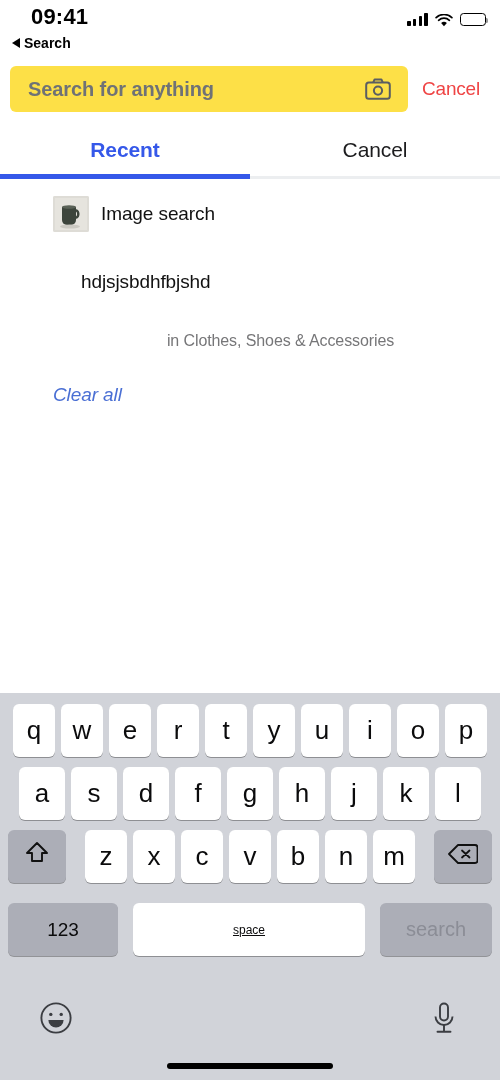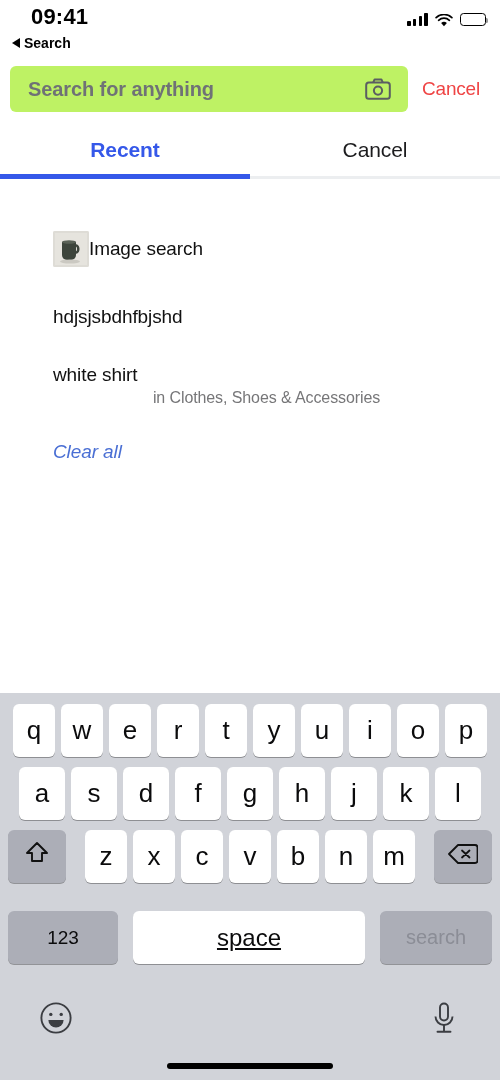--- a/index.html
+++ b/index.html
@@ -50,21 +50,21 @@
     border-bottom:5.5px solid transparent;
     border-right:8px solid #000;
   }
 
   
   .searchrow {
     position:absolute; left:0; top:62px; width:500px; height:54px;
     display:flex; align-items:center; padding:0 10px;
   }
   .searchfield {
-    flex:1; height:46px; background:#bef264; border-radius:6px;
+    flex:1; height:46px; background:#fde047; border-radius:6px;
     display:flex; align-items:center; padding:0 14px 0 18px;
   }
   .search-placeholder {
     flex:1; font-size:20px; color:#6f7276; font-weight:bold;
     letter-spacing:-0.1px;
   }
   .camera-btn { width:32px; height:32px; display:flex; align-items:center; justify-content:center; }
   .cancel-btn {
     padding:0 10px 0 14px; font-size:19px; color:#ef4444;
     letter-spacing:-0.2px; white-space:nowrap;
@@ -85,32 +85,31 @@
   }
   .tab-underline {
     position:absolute; left:0; top:174px; width:250px; height:5px; background:#3558e9;
   }
 
   
   .list { position:absolute; left:0; top:179px; width:500px; }
   .list-item { position:relative; padding:0 20px 0 53px; }
 
   .row-image {
-    height:56px; display:flex; align-items:center; 
+    height:56px; display:flex; align-items:center; gap:12px;
     padding-top:14px;
-    margin-top:35px;
   }
   .thumb {
     width:36px; height:36px; flex:none; border-radius:2px; overflow:hidden;
     background:#dcdcd8; position:relative;
   }
   .thumb svg { display:block; width:36px; height:36px; }
   .row-label { font-size:19px; color:#111; letter-spacing:-0.1px; }
 
-  .row-text { padding-top:36px; }
+  .row-text { padding-top:36px;margin-left:28px; }
   .row-text .title { font-size:19px; color:#111; letter-spacing:-0.1px; }
   .row-text .subtitle { font-size:16px; color:#767678; margin-top:3px; letter-spacing:-0.1px;text-align:center; }
 
   .clear-all {
     padding-top:34px; font-size:19px; color:#4a6fd4; letter-spacing:-0.1px;font-style:italic;
   }
 
   
   .keyboard {
     position:absolute; left:0; top:693px; width:500px; height:387px;
@@ -126,26 +125,26 @@
     font-size:26px; color:#0b0b0c; font-weight:400;
     box-shadow:0 1px 0 rgba(0,0,0,0.32);
   }
   .key-wide { width:46px; }
   .key-mod {
     background:#acaeb7; box-shadow:0 1px 0 rgba(0,0,0,0.3);
   }
   .key-shift { width:58px; }
   .key-del { width:58px; }
   .key-123 { width:110px; height:53px; font-size:19px; }
-  .key-space { width:232px; height:53px; font-size:24px;text-decoration:underline; }
+  .key-space { width:232px; height:53px; font-size:12px;text-decoration:underline; }
   .key-search { width:112px; height:53px; font-size:20px; color:#8b8d96; }
 
   .krow3-outer { display:flex; align-items:center; justify-content:space-between; padding:10px 8px 0; }
   .krow3-letters { display:flex; gap:6px; }
-  .krow4-outer { display:flex; align-items:center; justify-content:space-between; padding:28px 8px 0; }
+  .krow4-outer { display:flex; align-items:center; justify-content:space-between; padding:20px 8px 0; }
 
   .kb-bottom {
     position:absolute; left:0; bottom:0; width:500px; height:96px;
   }
   .emoji-key { position:absolute; left:34px; top:14px; width:44px; height:44px;
                display:flex; align-items:center; justify-content:center; }
   .mic-key { position:absolute; right:34px; top:14px; width:44px; height:44px;
              display:flex; align-items:center; justify-content:center; }
   .home-indicator {
     position:absolute; left:50%; transform:translateX(-50%); bottom:11px;
@@ -222,21 +221,20 @@
     </div>
 
     <div class="list-item">
       <div class="row-text">
         <div class="title">hdjsjsbdhfbjshd</div>
       </div>
     </div>
 
     <div class="list-item">
       <div class="row-text">
-        <div class="title">white shirt</div>
         <div class="subtitle">in Clothes, Shoes &amp; Accessories</div>
       </div>
     </div>
 
     <div class="list-item">
       <div class="clear-all">Clear all</div>
     </div>
 
   </div>
 

